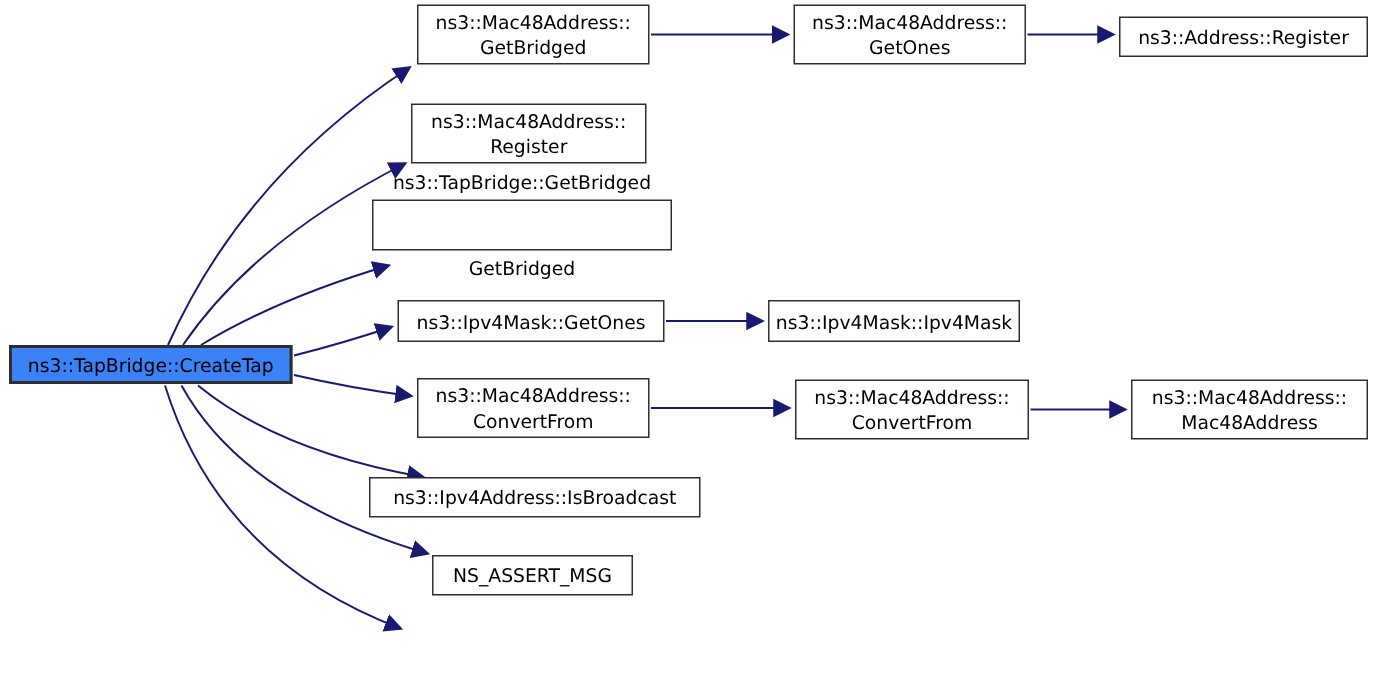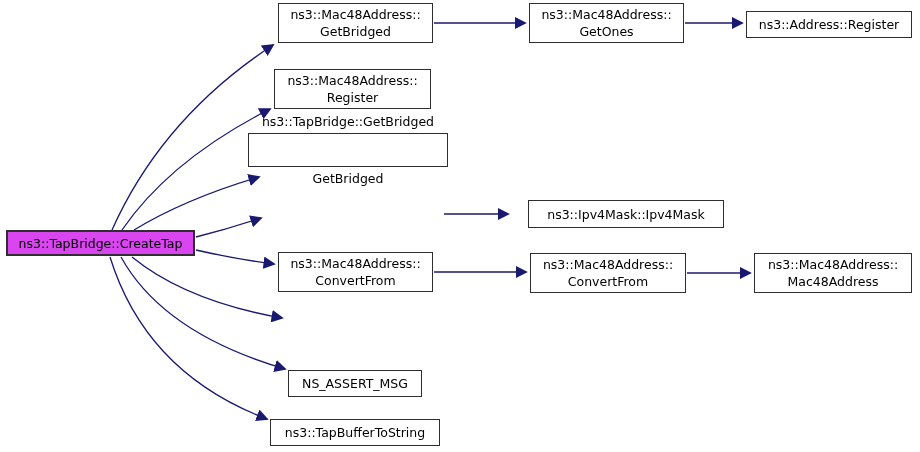--- a/index.html
+++ b/index.html
@@ -37,32 +37,32 @@
     line-height: 17px;
     text-align: center;
     display: flex;
     flex-direction: column;
     align-items: center;
     justify-content: center;
     cursor: pointer;
     white-space: nowrap;
   }
   .node.root {
-    background: #d946ef;
+    background: #3b82f6;
     border: 2px solid #2e2e2e;
   }
   
   #n-createtap         { left: 6px;   top: 230px; width: 189px; height: 26px; }
   #n-convertfrom       { left: 278px; top: 3px;   width: 155px; height: 40px; }
   #n-gettype           { left: 529px; top: 3px;   width: 155px; height: 40px; }
   #n-register          { left: 746px; top: 11px;  width: 166px; height: 27px; }
   #n-copyfrom          { left: 274px; top: 69px;  width: 157px; height: 40px; }
   #n-getbridged        { left: 248px; top: 133px; width: 200px; height: 34px; gap: 40px; }
   #n-getones           { left: 265px; top: 200px; width: 178px; height: 28px; }
-  #n-ipv4mask          { left: 528px; top: 200px; width: 196px; height: 28px; }
+  #n-ipv4mask          { left: 512px; top: 200px; width: 168px; height: 28px; }
   #n-isbroadcastmac    { left: 278px; top: 252px; width: 155px; height: 40px; }
   #n-getbroadcast      { left: 530px; top: 253px; width: 156px; height: 40px; }
   #n-mac48address      { left: 754px; top: 253px; width: 158px; height: 40px; }
   #n-isbroadcastipv4   { left: 246px; top: 318px; width: 221px; height: 27px; }
   #n-nsassertmsg       { left: 288px; top: 370px; width: 134px; height: 27px; }
   #n-tapbuffertostring { left: 270px; top: 419px; width: 170px; height: 27px; }
 </style>
 </head>
 <body>
 
@@ -110,42 +110,45 @@
   <div class="node" id="n-copyfrom">
     <span>ns3::Mac48Address::</span>
     <span>Register</span>
   </div>
 
   <div class="node" id="n-getbridged">
     <span>ns3::TapBridge::GetBridged</span>
     <span>GetBridged</span>
   </div>
 
+  <div class="node" id="n-getones">
+    <span>ns3::Ipv4Mask::GetOnes</span>
+  </div>
 
   <div class="node" id="n-ipv4mask">
     <span>ns3::Ipv4Mask::Ipv4Mask</span>
   </div>
 
   <div class="node" id="n-isbroadcastmac">
     <span>ns3::Mac48Address::</span>
     <span>ConvertFrom</span>
   </div>
 
   <div class="node" id="n-getbroadcast">
     <span>ns3::Mac48Address::</span>
     <span>ConvertFrom</span>
   </div>
 
   <div class="node" id="n-mac48address">
     <span>ns3::Mac48Address::</span>
     <span>Mac48Address</span>
   </div>
 
+  <div class="node" id="n-isbroadcastipv4">
+    <span>ns3::Ipv4Address::IsBroadcast</span>
+  </div>
 
   <div class="node" id="n-nsassertmsg">
     <span>NS_ASSERT_MSG</span>
   </div>
 
-  <div class="node" id="n-tapbuffertostring">
-    <span>ns3::TapBufferToString</span>
-  </div>
 
 </div>
 
 </body></html>

